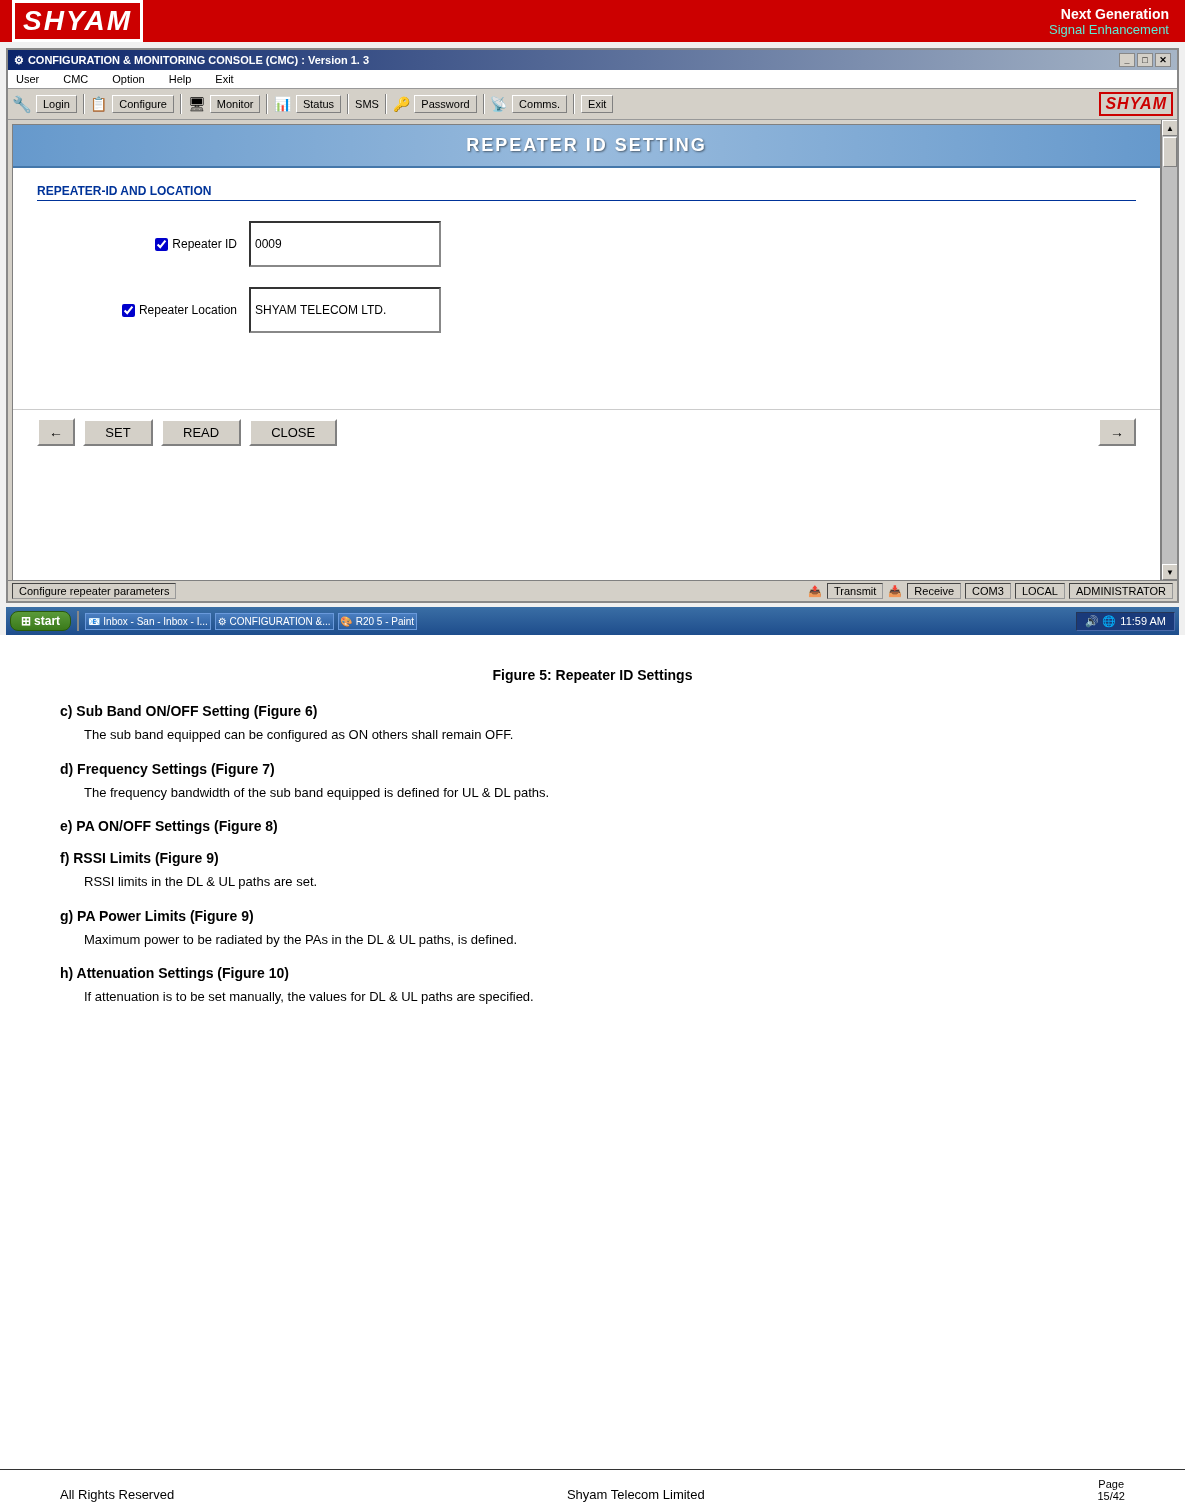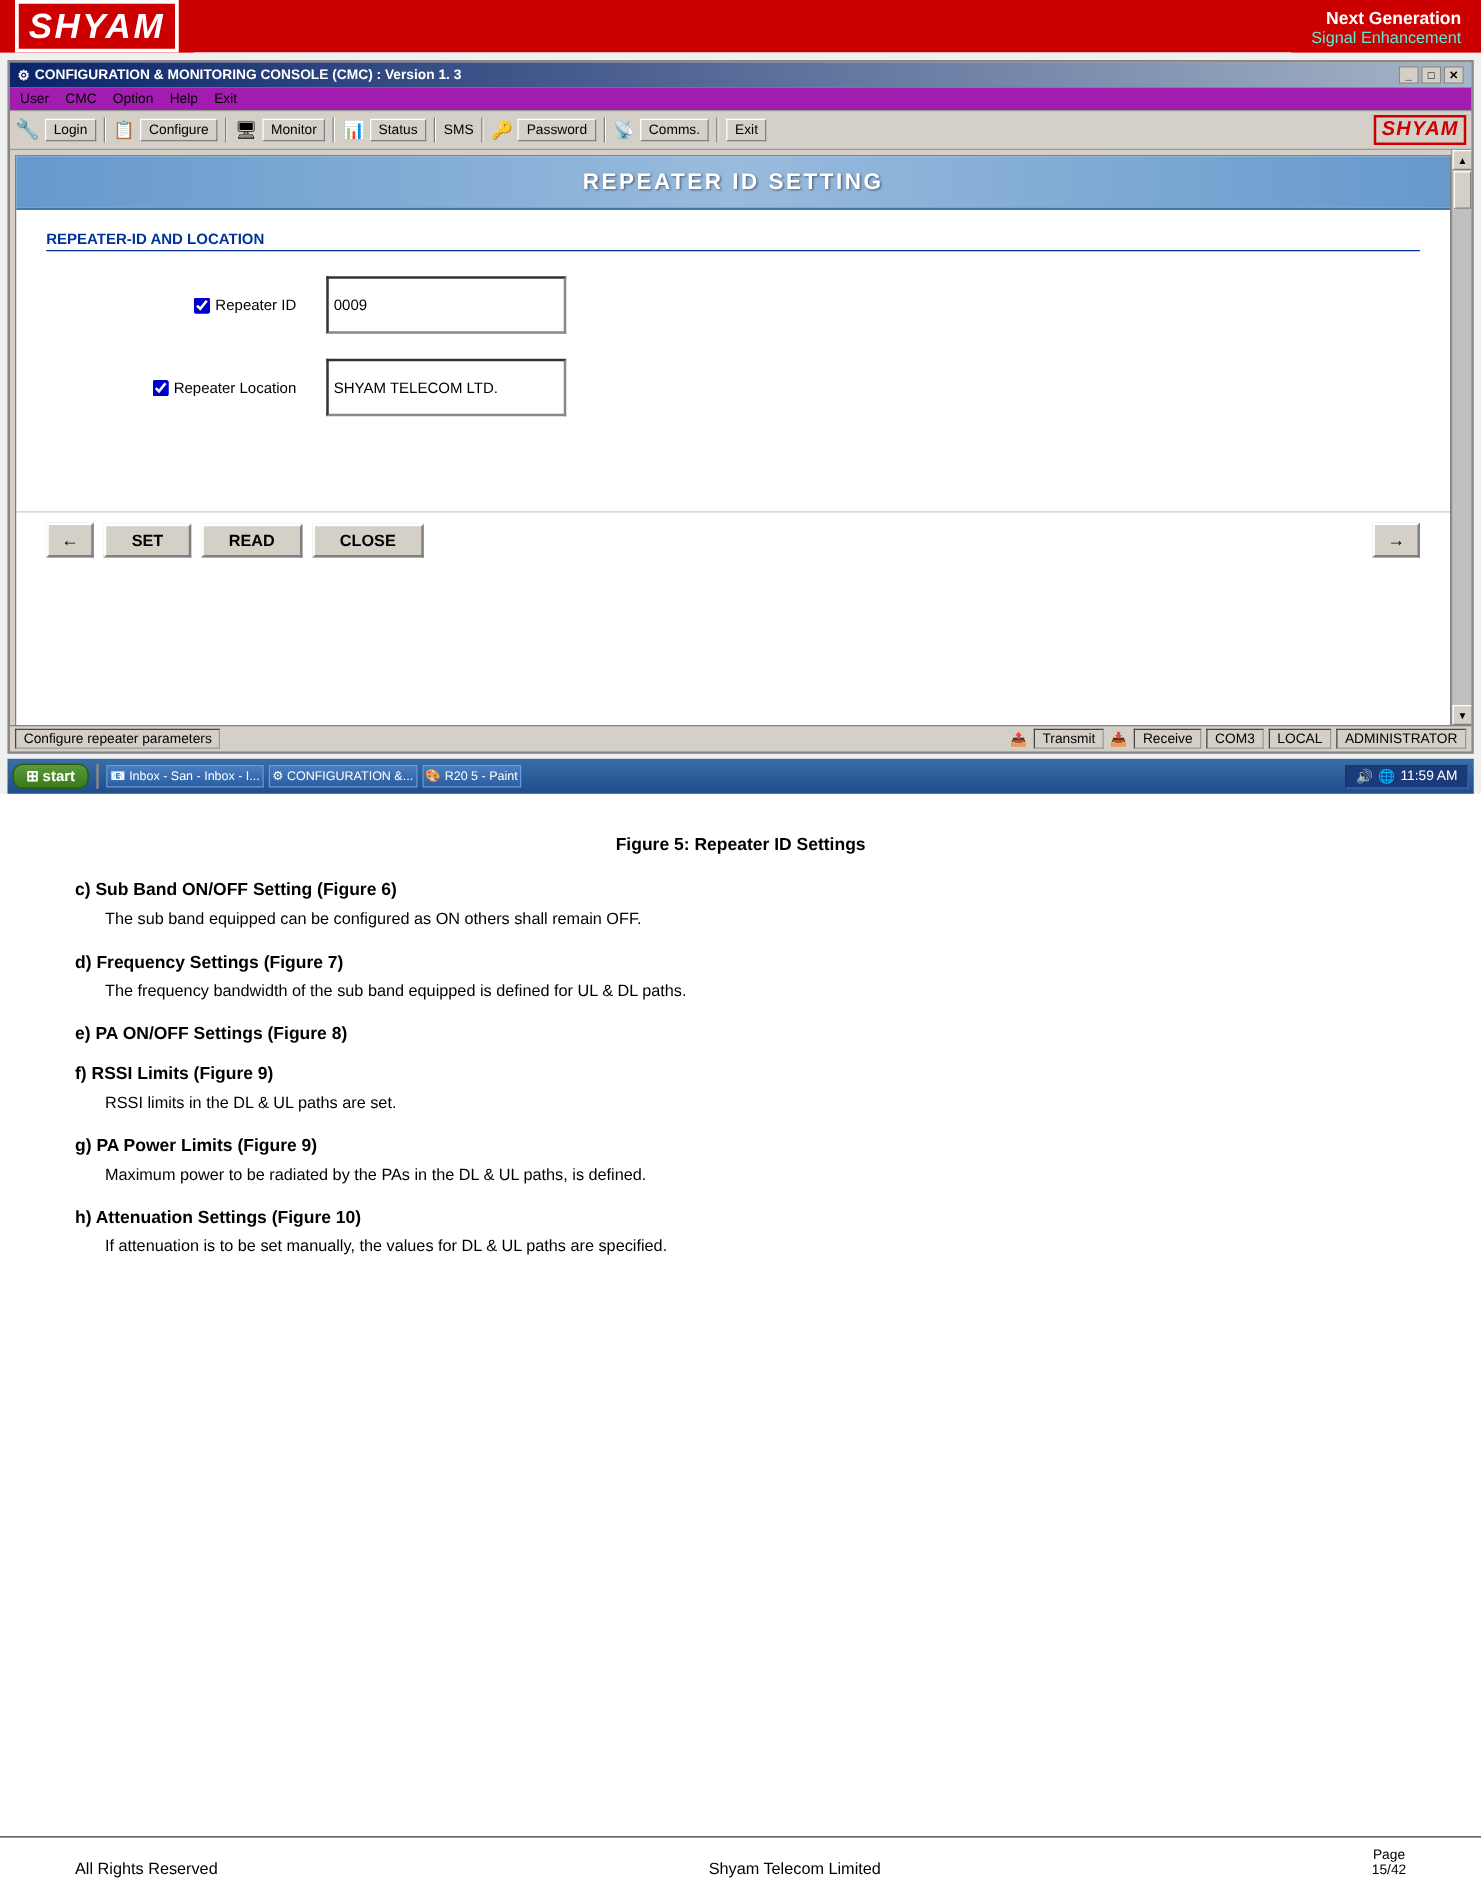--- a/index.html
+++ b/index.html
@@ -86,24 +86,24 @@
       font-size: 9px;
       display: flex;
       align-items: center;
       justify-content: center;
       cursor: pointer;
       color: #000;
     }
 
     
     .menu-bar {
-      background: #a21caf;
+      background: #ffffff;
       padding: 2px 4px;
       display: flex;
-      gap: 5px;
+      gap: 16px;
       font-size: 11px;
       border-bottom: 1px solid #999;
     }
     .menu-item {
       cursor: pointer;
       padding: 1px 4px;
     }
 
     
     .toolbar {
@@ -169,21 +169,21 @@
       font-weight: bold;
       color: #003399;
       border-bottom: 1px solid #003399;
       margin-bottom: 20px;
       padding-bottom: 2px;
     }
     .form-row {
       display: flex;
       align-items: center;
       margin: 20px 40px;
-      gap: 24px;
+      gap: 12px;
     }
     .form-label {
       font-size: 12px;
       display: flex;
       align-items: center;
       gap: 4px;
       width: 160px;
       justify-content: flex-end;
     }
     .checkbox-el {
@@ -211,21 +211,21 @@
     }
     .action-btn {
       background: #d4d0c8;
       border: 2px solid;
       border-top-color: #fff;
       border-left-color: #fff;
       border-bottom-color: #808080;
       border-right-color: #808080;
       padding: 4px 20px;
       font-size: 13px;
-      font-weight: bold;
+      font-weight: normal;
       cursor: pointer;
       min-width: 70px;
       text-align: center;
     }
     .back-btn {
       background: #d4d0c8;
       border: 2px solid;
       border-top-color: #fff;
       border-left-color: #fff;
       border-bottom-color: #808080;

